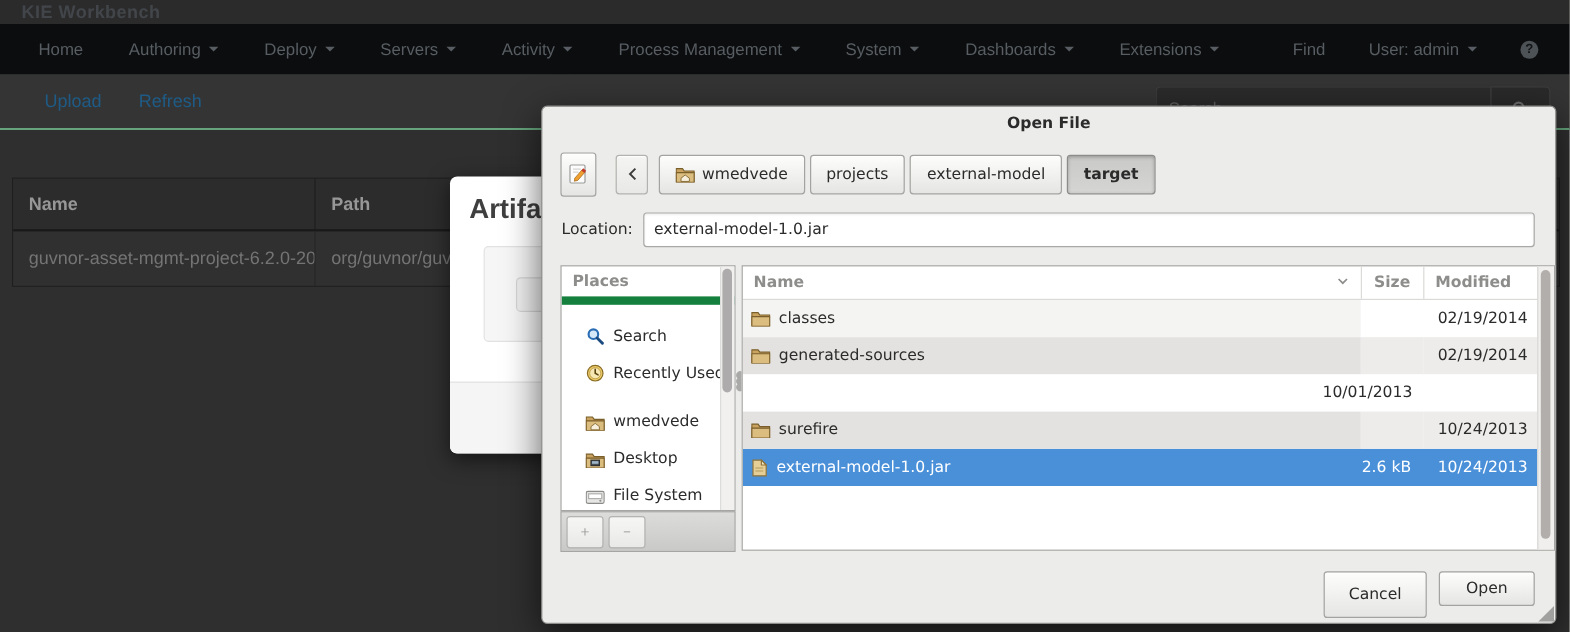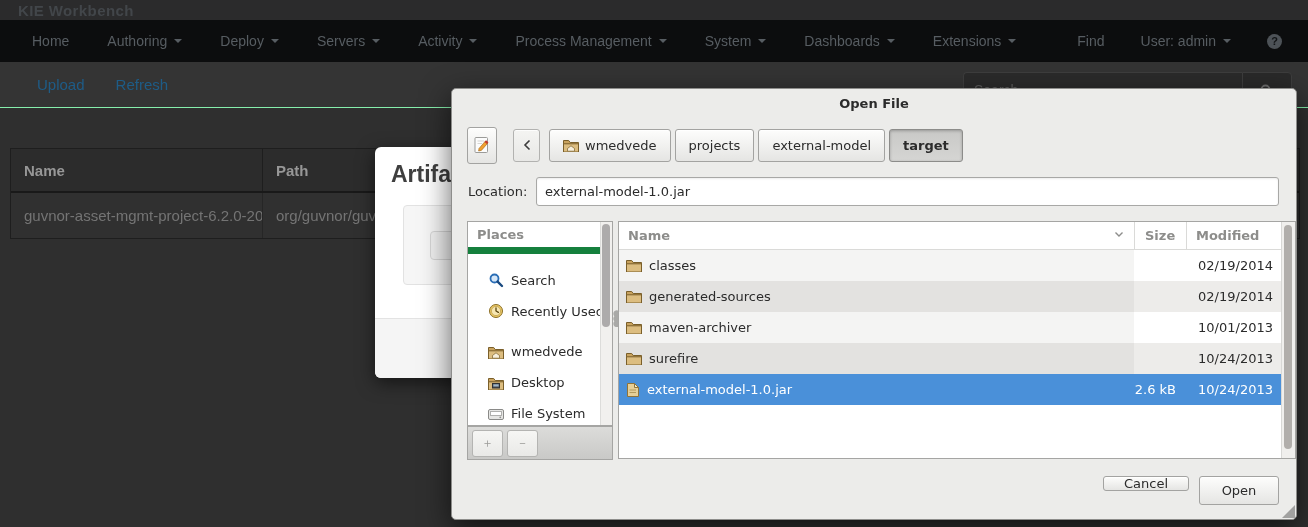--- a/index.html
+++ b/index.html
@@ -117,21 +117,21 @@
   .fl-row.stripe-a .cell-name{background:#f4f4f3;}
   .fl-row.stripe-a .cell-size,.fl-row.stripe-a .cell-mod,.fl-row.stripe-a .cell-gut{background:#ffffff;}
   .fl-row.stripe-b .cell-name{background:#e3e2e0;}
   .fl-row.stripe-b .cell-size,.fl-row.stripe-b .cell-mod,.fl-row.stripe-b .cell-gut{background:#edecea;}
   .fl-row.sel{color:#fff;}
   .fl-scroll{position:absolute;right:0;top:0;width:13px;height:100%;background:#f0efed;
     border-left:1px solid #d8d8d6;}
   .fl-thumb{position:absolute;left:2px;top:3px;width:8px;height:224px;background:#b1aeab;border-radius:4px;}
 
   .gd-actions{position:absolute;right:17px;top:387px;display:flex;gap:10px;}
-  .btn-cancel{width:86px;height:15px;}
+  .btn-cancel{width:86px;height:39px;}
   .btn-open{width:80px;height:29px;}
   .resize-grip{position:absolute;right:1px;bottom:1px;width:0;height:0;
     border-left:13px solid transparent;border-bottom:13px solid #8f8f8d;opacity:.8;}
 
   .ico{display:inline-flex;align-items:center;justify-content:center;}
 </style>
 </head>
 <body>
 
 <div class="brandbar">KIE Workbench</div>
@@ -384,29 +384,20 @@
                 <path d="M.5 4.8h15v8.2H.5z" fill="#dcbd80" stroke="#7a5f2a"></path>
               </svg>
             </span>
             <span>generated-sources</span>
           </div>
           <div class="cell-size"></div>
           <div class="cell-mod">02/19/2014</div>
           <div class="cell-gut"></div>
         </div>
         <div class="fl-grid fl-row stripe-a">
-          <div class="cell-name">
-            <span class="ico">
-              <svg width="16" height="13" viewBox="0 0 16 13">
-                <path d="M.5 1.5h5.2l1.5 2H15.5v9H.5z" fill="#c9a35f" stroke="#7a5f2a"></path>
-                <path d="M.5 4.8h15v8.2H.5z" fill="#dcbd80" stroke="#7a5f2a"></path>
-              </svg>
-            </span>
-            <span>maven-archiver</span>
-          </div>
           <div class="cell-size"></div>
           <div class="cell-mod">10/01/2013</div>
           <div class="cell-gut"></div>
         </div>
         <div class="fl-grid fl-row stripe-b">
           <div class="cell-name">
             <span class="ico">
               <svg width="16" height="13" viewBox="0 0 16 13">
                 <path d="M.5 1.5h5.2l1.5 2H15.5v9H.5z" fill="#c9a35f" stroke="#7a5f2a"></path>
                 <path d="M.5 4.8h15v8.2H.5z" fill="#dcbd80" stroke="#7a5f2a"></path>

